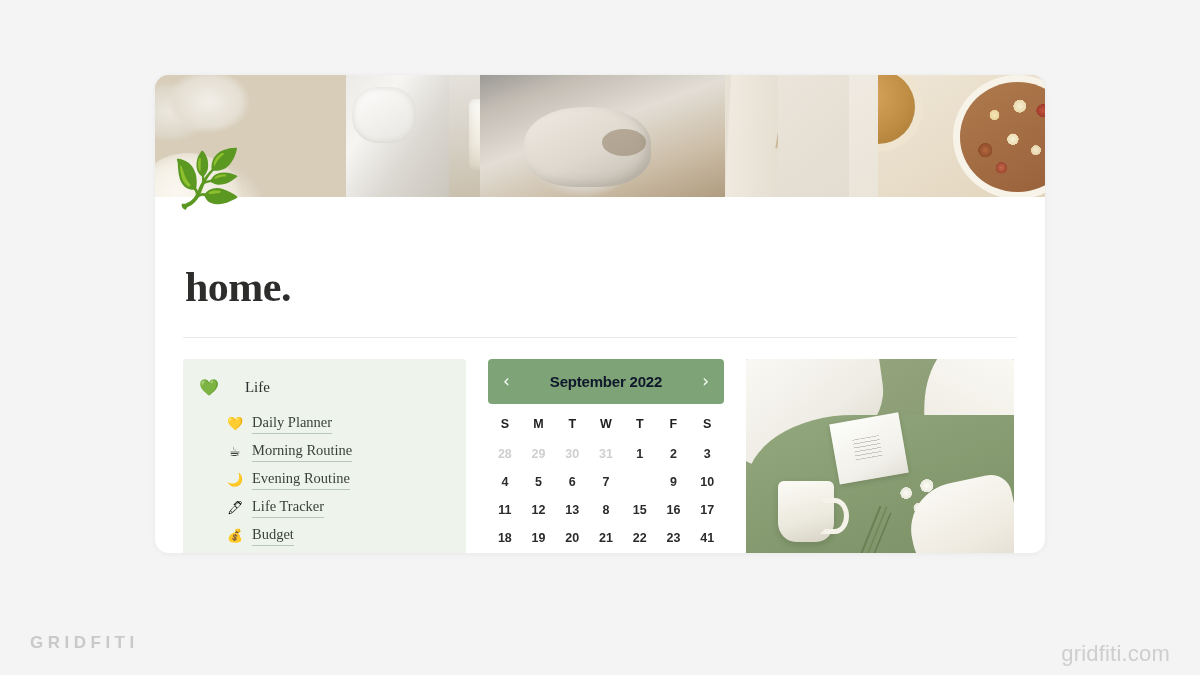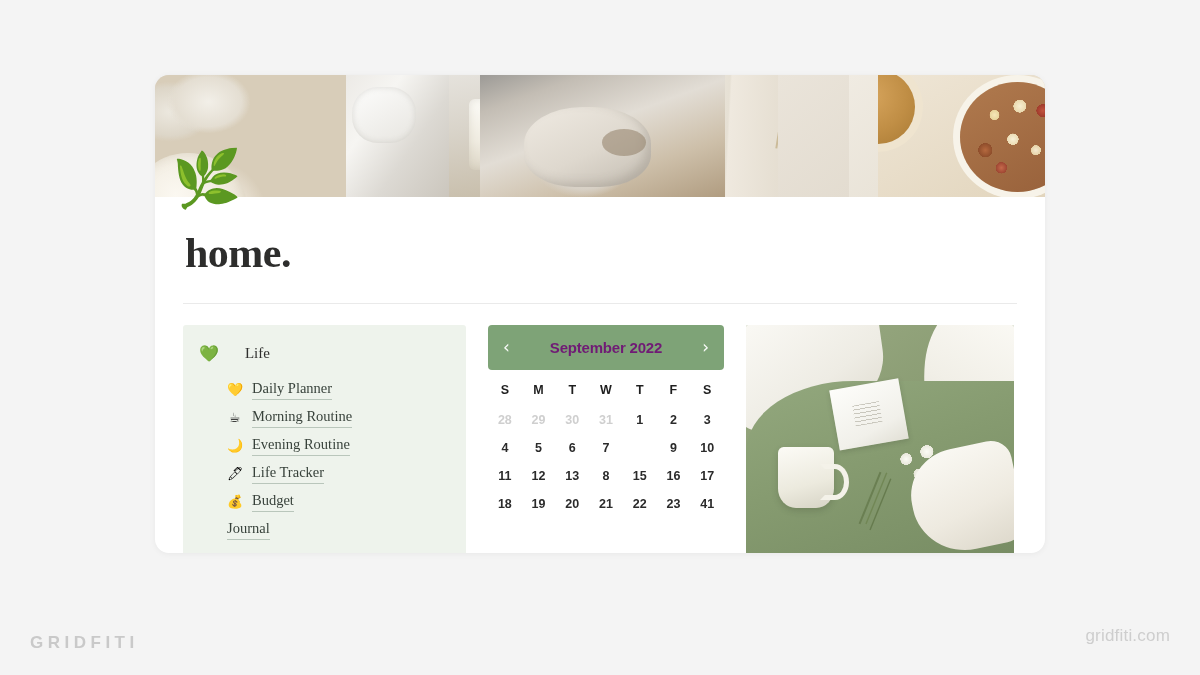--- a/index.html
+++ b/index.html
@@ -20,22 +20,22 @@
     bottom: 22px;
     font-size: 17px;
     font-weight: 700;
     letter-spacing: 4.5px;
     color: #c9c9c9;
     font-family: "Liberation Sans", sans-serif;
   }
   .brand-right {
     position: absolute;
     right: 30px;
-    bottom: 29px;
-    font-size: 17px;
+    bottom: 8px;
+    font-size: 22px;
     font-weight: 400;
     color: #cecece;
     letter-spacing: 0.2px;
     font-family: "Liberation Sans", sans-serif;
   }
 
   
   .window-card {
     position: absolute;
     left: 155px;
@@ -173,21 +173,21 @@
     font-size: 56px;
     line-height: 1;
     z-index: 5;
     font-family: "DejaVu Sans", sans-serif;
   }
 
   
   .page-body { padding: 0 28px; position: relative; }
 
   .page-title {
-    margin-top: 32px;
+    margin-top: 66px;
     font-family: "Liberation Serif", "DejaVu Serif", serif;
     font-size: 42px;
     font-weight: 700;
     color: #2d2d2c;
     letter-spacing: -0.5px;
     padding-left: 2px;
   }
 
   .divider {
     margin-top: 26px;
@@ -265,21 +265,21 @@
   }
   .cal-arrow {
     color: #ffffff;
     font-size: 17px;
     line-height: 1;
     opacity: .95;
     font-family: "DejaVu Sans", sans-serif;
     user-select: none;
   }
   .cal-title {
-    color: #701a75;
+    color: #0f172a;
     font-size: 15px;
     font-weight: 700;
     letter-spacing: -0.2px;
   }
   .cal-grid {
     margin-top: 8px;
     display: grid;
     grid-template-columns: repeat(7, 1fr);
     row-gap: 4px;
   }

